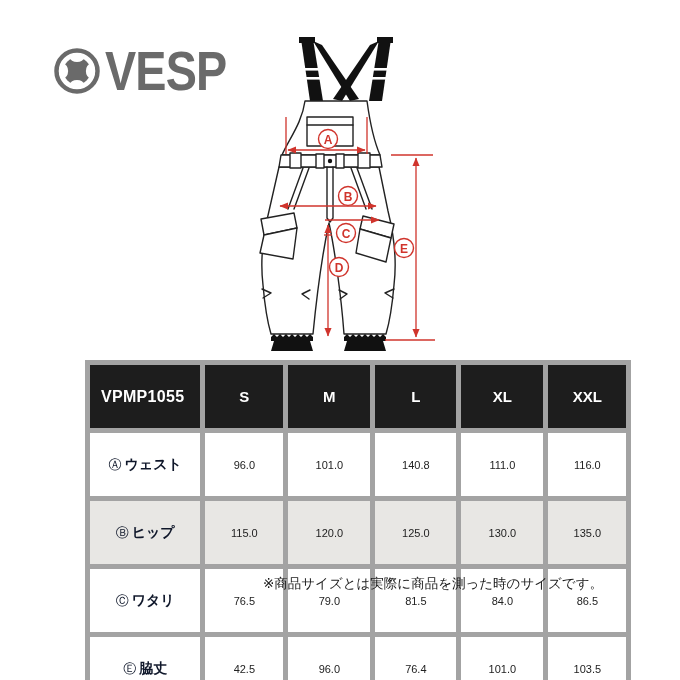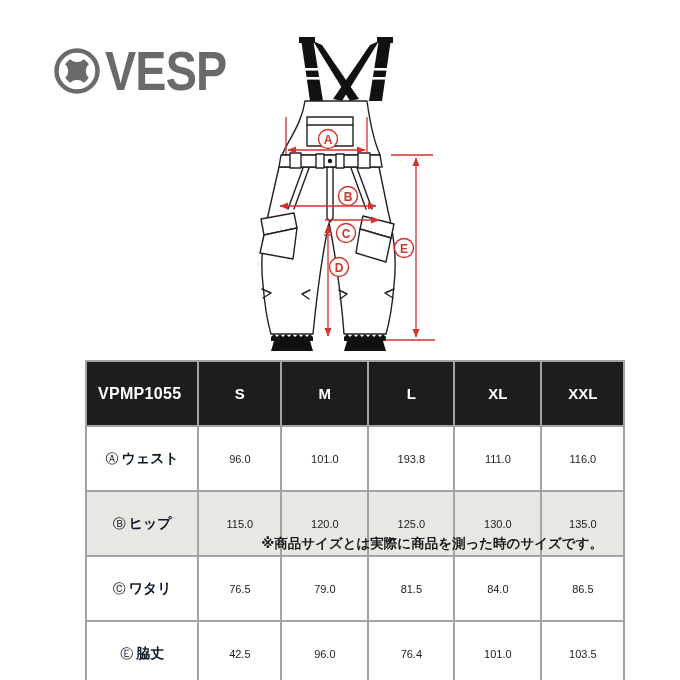--- a/index.html
+++ b/index.html
@@ -7,33 +7,33 @@
     width:680px; height:680px; position:relative; background:#ffffff;
     font-family:"Liberation Sans","DejaVu Sans",sans-serif;
     overflow:hidden;
   }
   .logo { position:absolute; left:50px; top:42px; }
   .diagram { position:absolute; left:230px; top:30px; }
   .size-table {
     position:absolute; left:85px; top:360px;
     border-collapse:collapse; table-layout:fixed;
   }
-  .size-table th, .size-table td { border:2px solid #a3a3a3; padding:16px; }
+  .size-table th, .size-table td { border:5px solid #a3a3a3; padding:16px; }
   .size-table thead th {
     background:#1d1d1d; color:#ffffff; font-size:15px; font-weight:bold;
     height:31px; text-align:center;
   }
   .size-table thead th.model { text-align:left; padding-left:11px; font-size:16px; letter-spacing:0.3px; }
   .size-table tbody td { height:31px; text-align:center; font-size:11px; color:#222222; background:#ffffff; }
   .size-table tbody tr.alt td { background:#e8e7e4; }
   .size-table tbody td.rowlabel { font-weight:bold; font-size:14px; color:#0f172a; }
   .size-table tbody td.rowlabel .mk { font-size:13px; font-weight:normal; margin-right:3px; }
   .notes {
-    position:absolute; left:85px; top:532px; width:518px;
-    text-align:right; font-size:13.5px; color:#1a1a1a; line-height:23px;font-weight:bold;
+    position:absolute; left:85px; top:572px; width:518px;
+    text-align:right; font-size:13.5px; color:#1a1a1a; line-height:23px;
   }
 </style>
 </head>
 <body>
 
 <svg class="logo" width="200" height="58" viewBox="0 0 200 58">
   <g>
     <circle cx="27" cy="29" r="20.5" fill="none" stroke="#6a6a6a" stroke-width="4.5"></circle>
     <circle cx="27" cy="29" r="13.5" fill="#6a6a6a"></circle>
     <ellipse cx="27" cy="15.5" rx="7" ry="4.6" fill="#ffffff"></ellipse>
@@ -161,21 +161,21 @@
       <th>L</th>
       <th>XL</th>
       <th>XXL</th>
     </tr>
   </thead>
   <tbody>
     <tr>
       <td class="rowlabel"><span class="mk">Ⓐ</span><span>ウェスト</span></td>
       <td>96.0</td>
       <td>101.0</td>
-      <td>193.8</td>
+      <td>140.8</td>
       <td>111.0</td>
       <td>116.0</td>
     </tr>
     <tr class="alt">
       <td class="rowlabel"><span class="mk">Ⓑ</span><span>ヒップ</span></td>
       <td>115.0</td>
       <td>120.0</td>
       <td>125.0</td>
       <td>130.0</td>
       <td>135.0</td>

